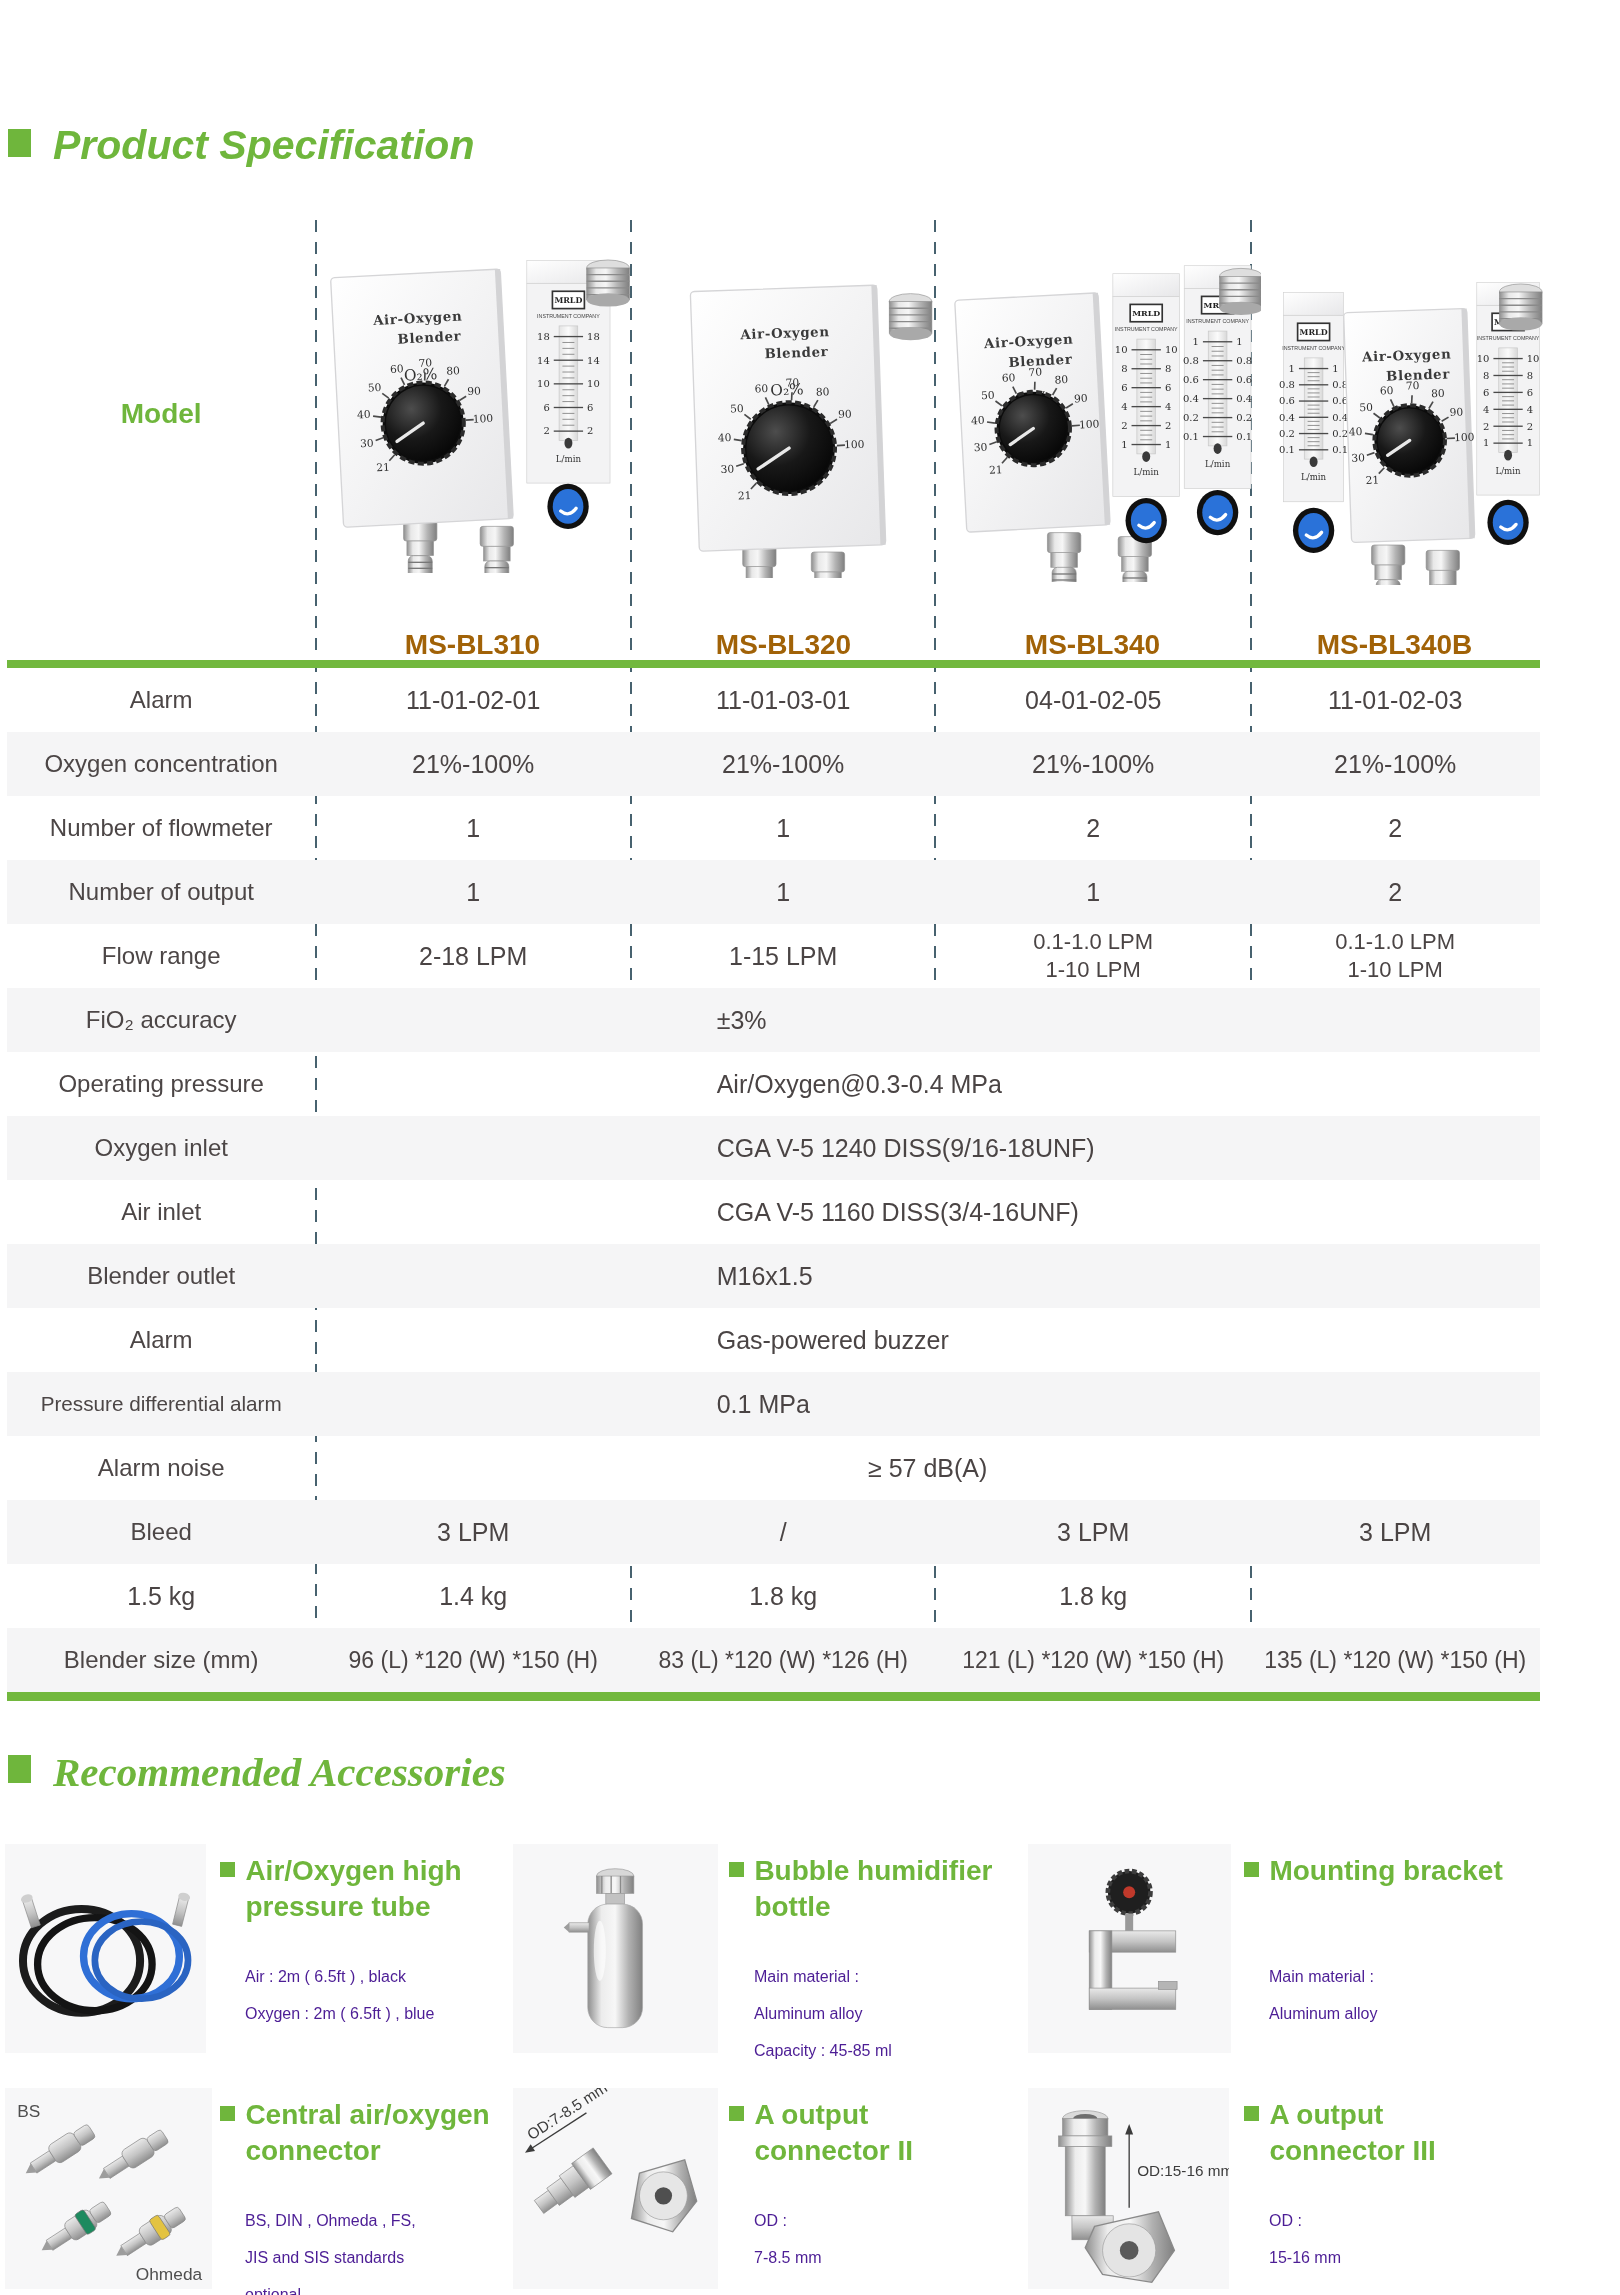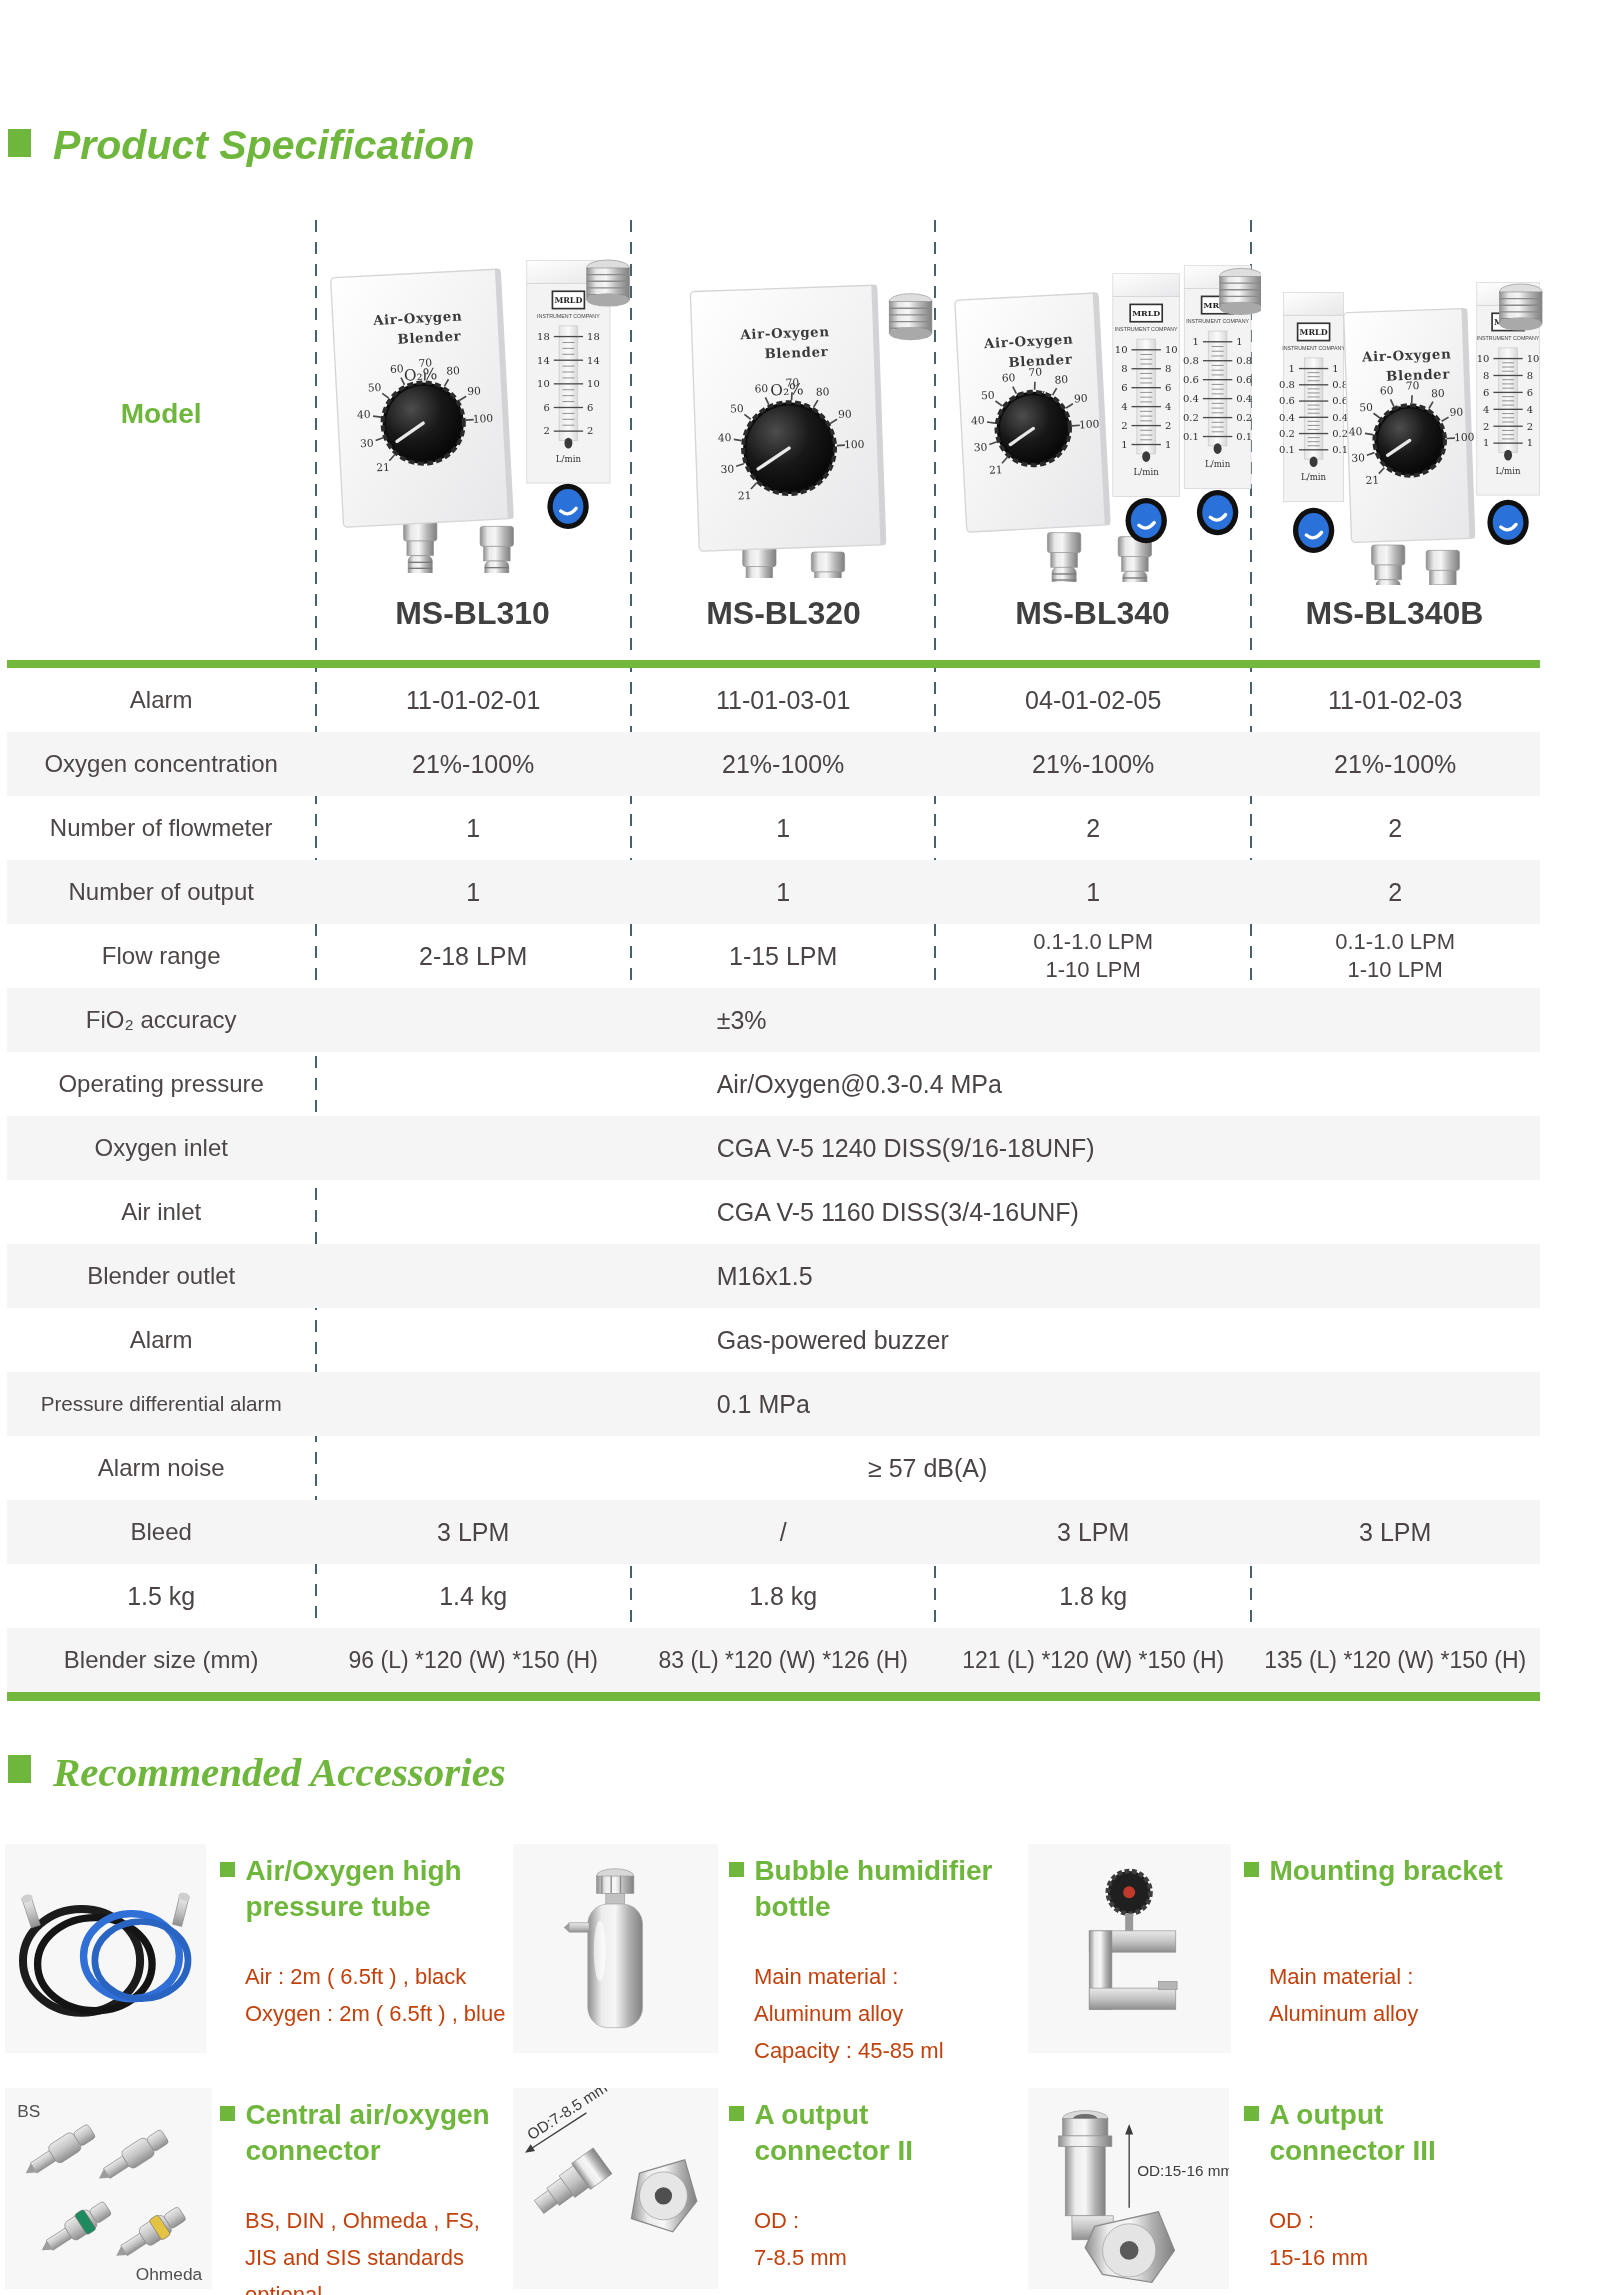--- a/index.html
+++ b/index.html
@@ -14,41 +14,41 @@
     color:#6fb63c;letter-spacing:0px;white-space:nowrap;
   }
   
   .vdash{position:absolute;width:2px;
     background:repeating-linear-gradient(to bottom,#47626f 0 12px,rgba(0,0,0,0) 12px 22px);}
   
   .rule{position:absolute;left:6.7px;width:1533px;background:#72b83e;}
   
   .model-label{position:absolute;left:6.7px;top:398px;width:309px;text-align:center;
     font-size:28px;font-weight:bold;color:#6fb63c;}
-  .model-name{position:absolute;top:595px;text-align:center;font-size:32px;font-weight:bold;color:#404040;}
+  .model-name{position:absolute;top:629px;text-align:center;font-size:28px;font-weight:bold;color:#a16207;}
   .product{position:absolute;}
   
   #spec-table{position:absolute;left:6.7px;top:668px;width:1533px;}
   .t-row{display:grid;grid-template-columns:309px 315px 305px 315px 289px;height:64px;}
   .t-row.merged{grid-template-columns:309px 1224px;}
   .t-row.alt{background:#f5f5f6;}
   .t-label{display:flex;align-items:center;justify-content:center;font-size:24px;color:#4c4646;text-align:center;}
   .t-label.long{font-size:20.7px;}
   .t-cell{display:flex;align-items:center;justify-content:center;font-size:25px;color:#4a4444;
     text-align:center;white-space:pre-line;}
   .t-cell.twoline{font-size:22px;line-height:28px;}
   .t-cell.small{font-size:23px;}
   .t-cell.mergedcell{justify-content:flex-start;padding-left:401px;}
   .t-cell.mergedcell.center{justify-content:center;padding-left:0;}
   
   .acc-img{position:absolute;background:#f7f7f8;}
   .acc-text{position:absolute;}
   .acc-title{display:flex;align-items:flex-start;font-size:28px;font-weight:bold;color:#6fb63c;line-height:36px;}
   .acc-title .bullet{flex:0 0 auto;width:14.7px;height:14.7px;background:#6fb63c;margin:9.3px 10.7px 0 0;}
-  .acc-desc{position:absolute;top:105px;left:25px;font-size:22px;line-height:37px;color:#c2410c;white-space:pre-line;}
+  .acc-desc{position:absolute;top:105px;left:25px;font-size:16px;line-height:37px;color:#4c1d95;white-space:pre-line;}
   svg text{font-family:"DejaVu Serif",serif;}
   svg .sans{font-family:"Liberation Sans",sans-serif;}
 </style>
 </head>
 <body>
 
 <div class="sec-bullet" style="left:8px;top:129px;"></div>
 <div class="sec-title" style="left:53px;top:122px;">Product Specification</div>
 
 <div class="vdash" style="left:315px;top:220px;height:1472px;"></div>

